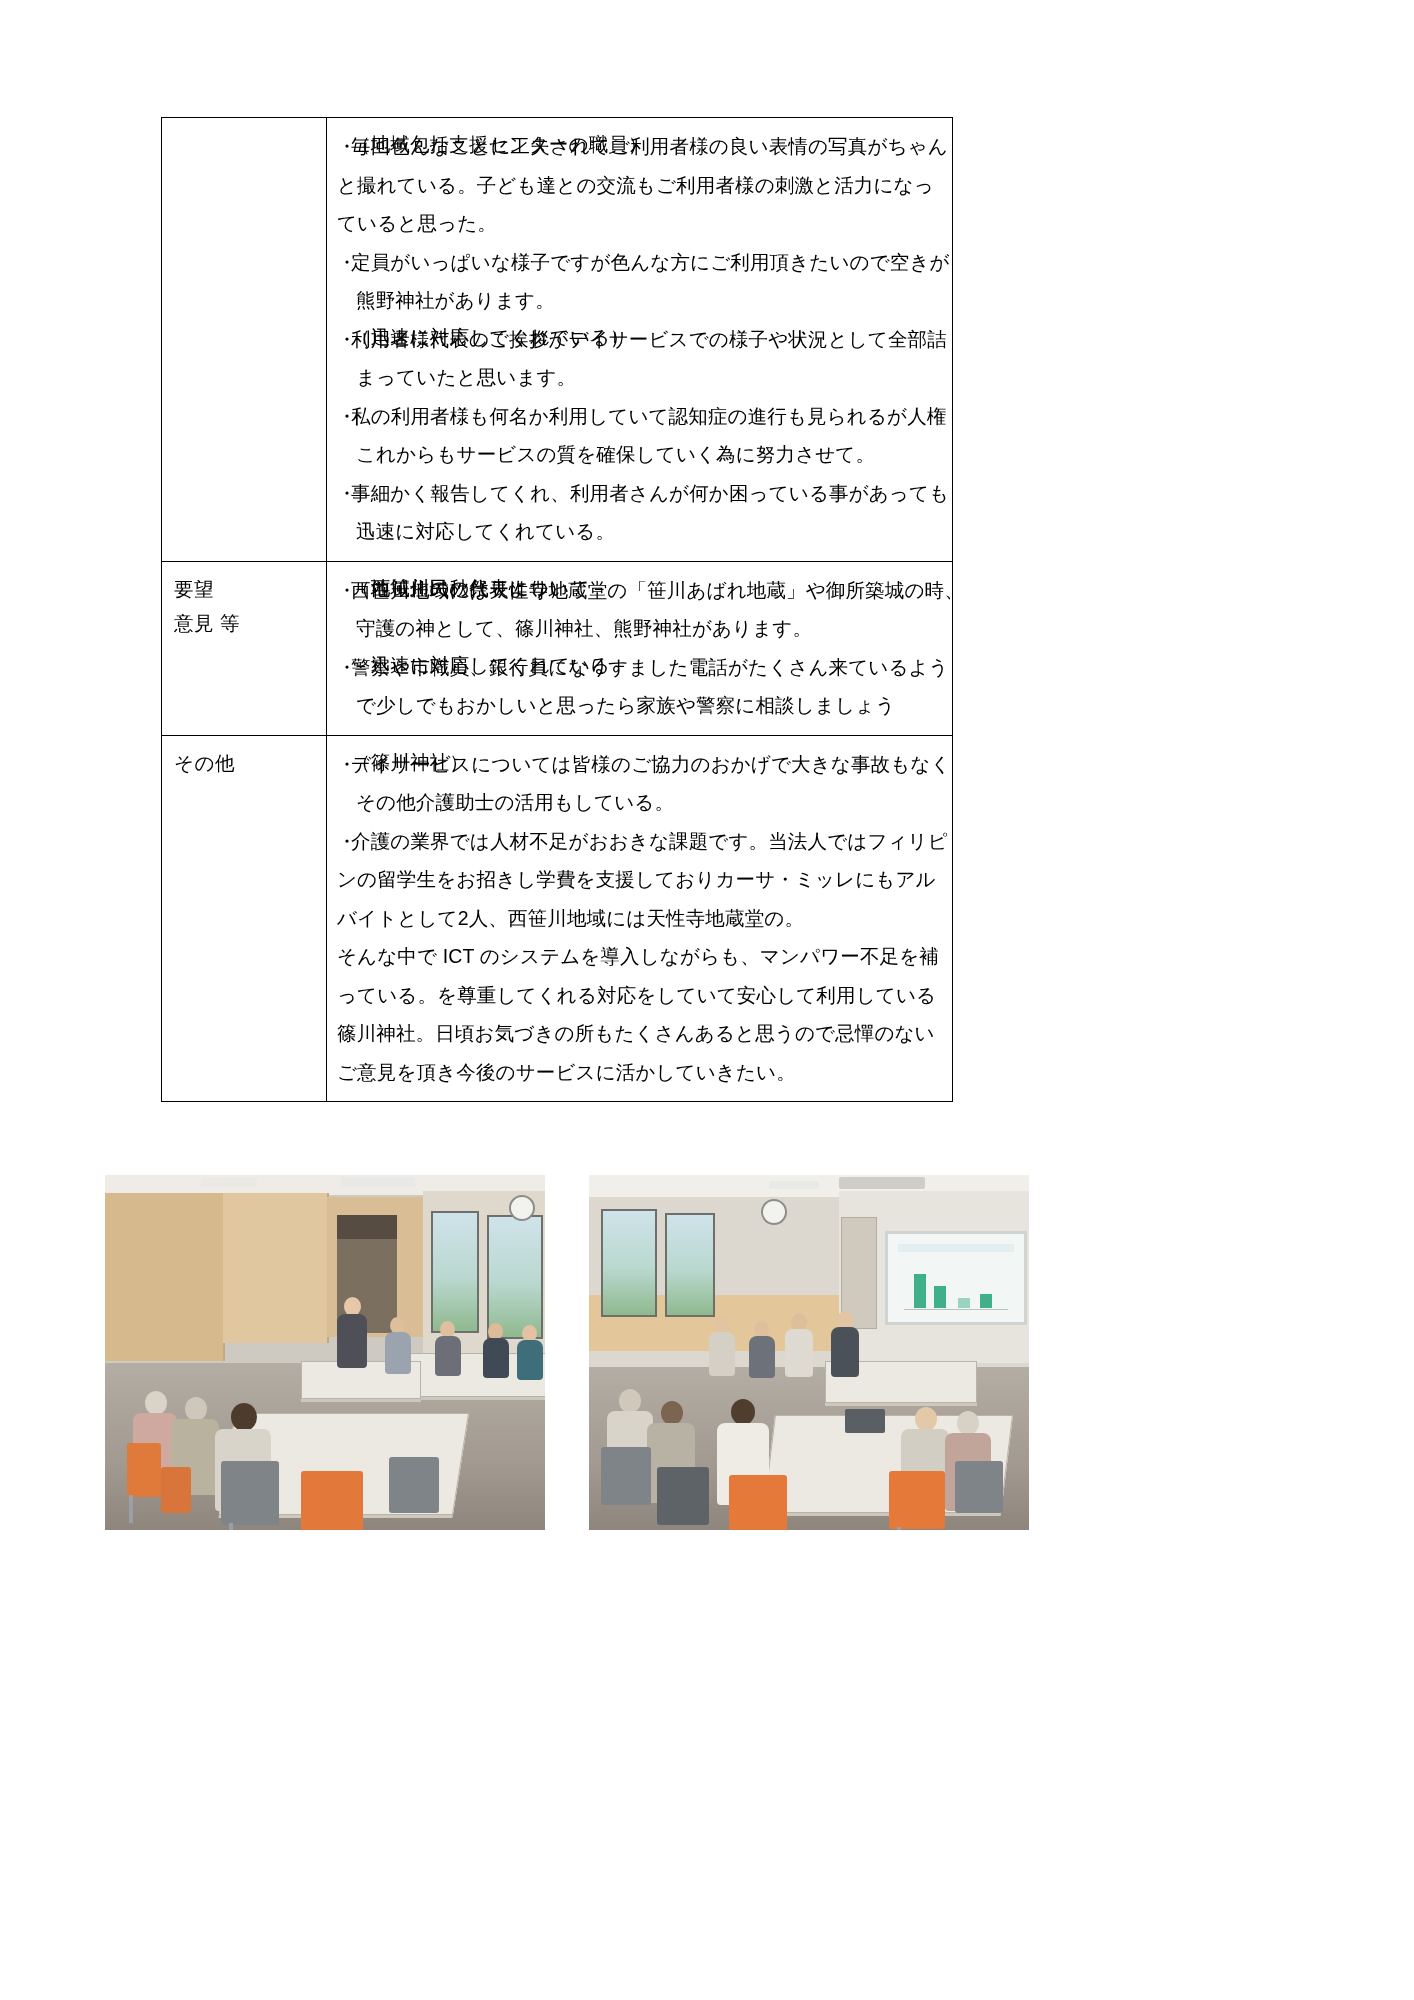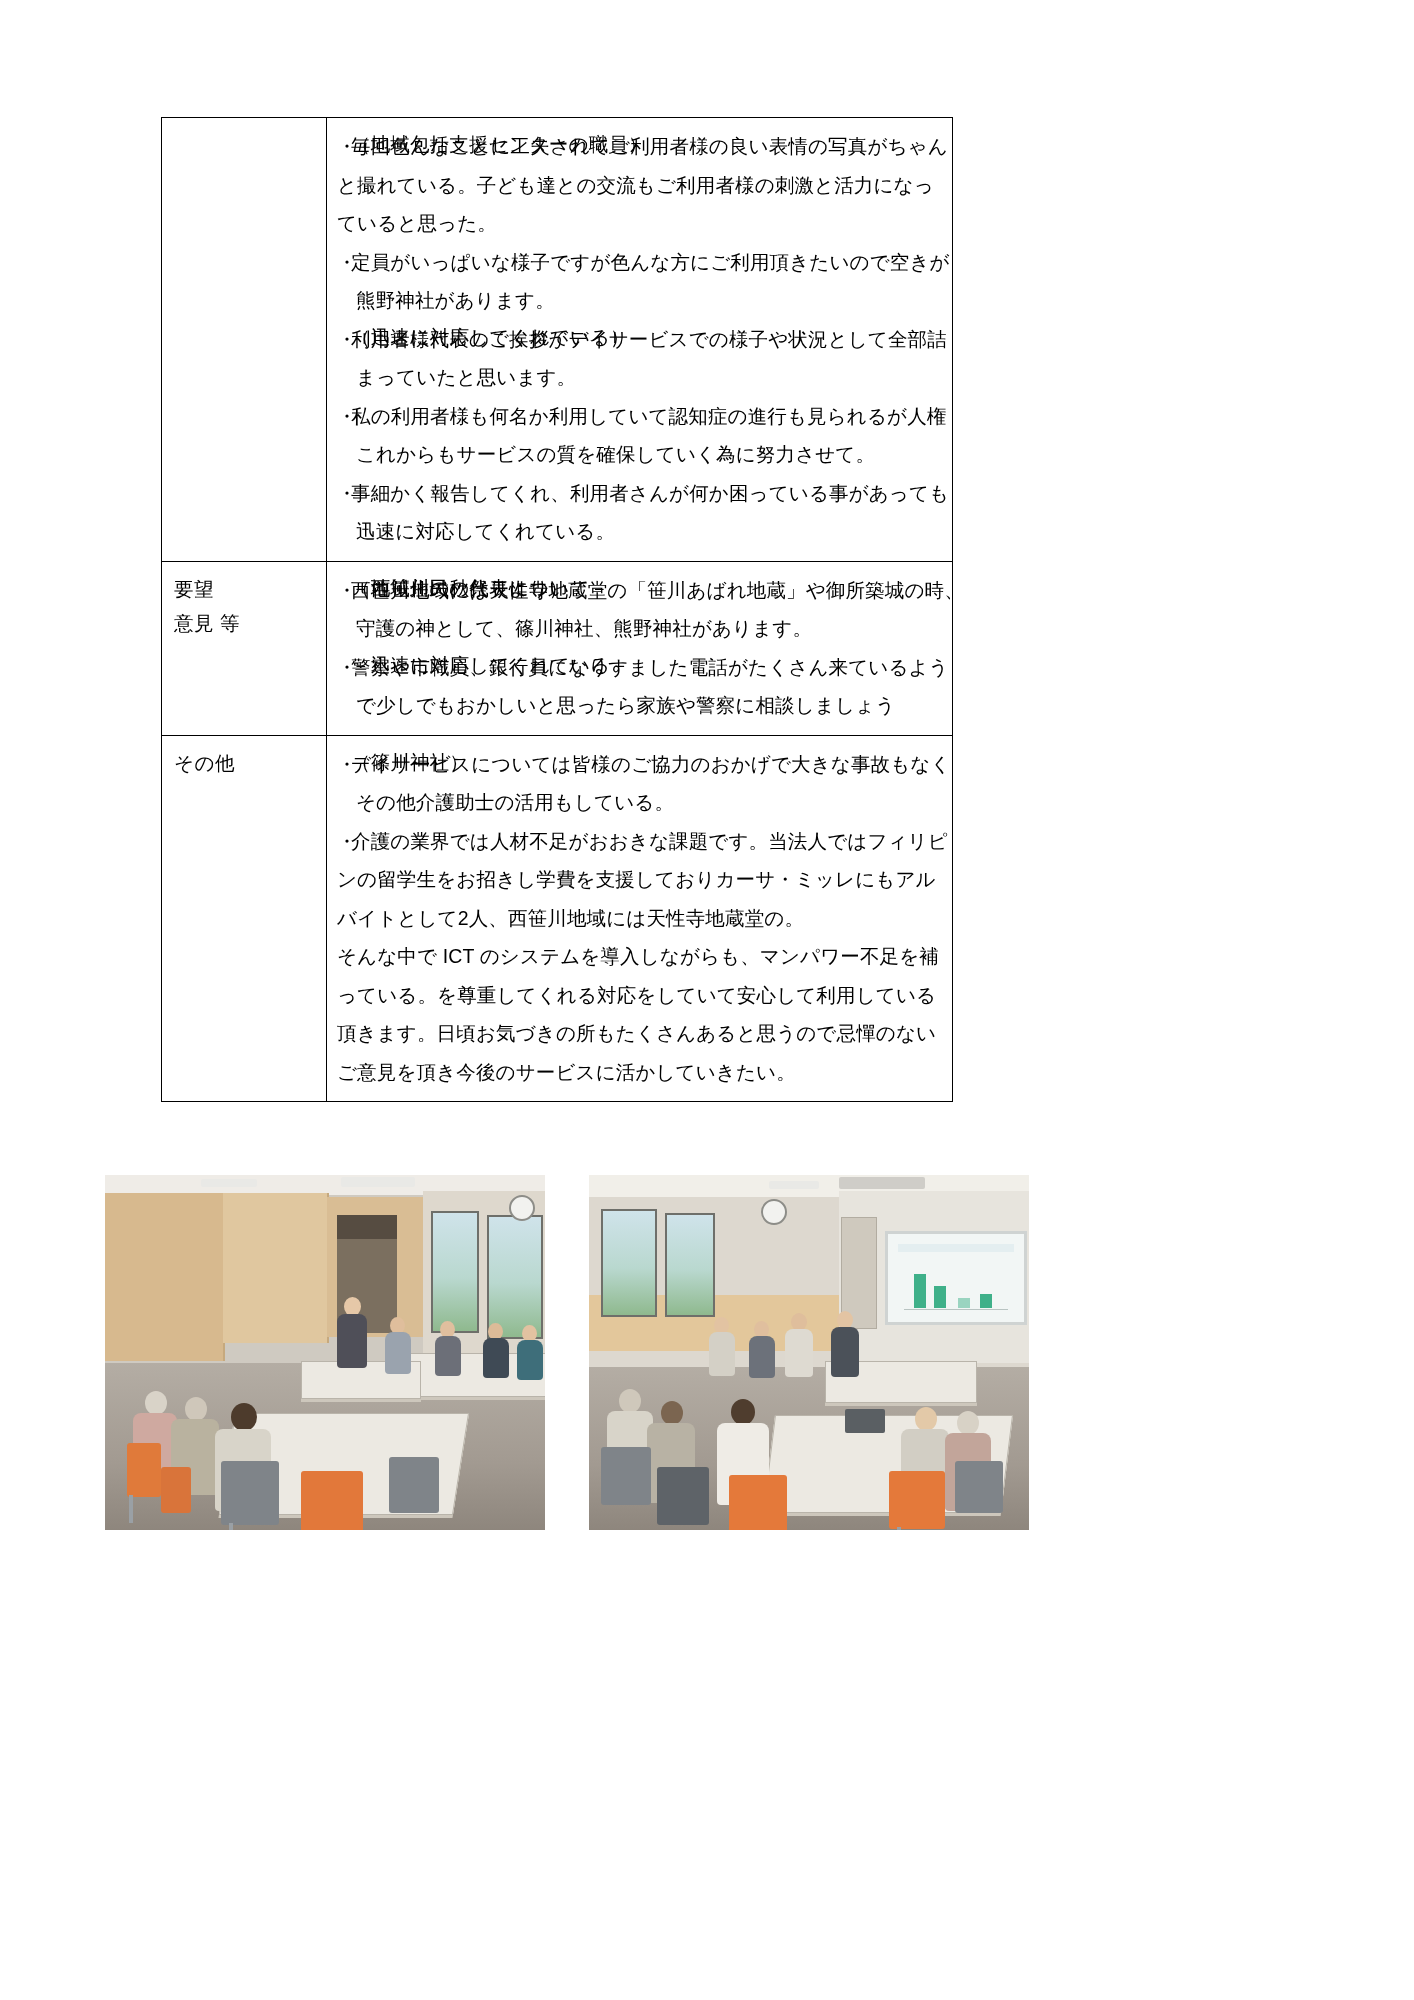--- a/index.html
+++ b/index.html
@@ -105,21 +105,21 @@
         <td class="c-body">
           <div class="bodybox">
               <div class="ln head">（篠川神社）</div>
               <div class="ln "><span class="bullet">・</span>デイサービスについては皆様のご協力のおかげで大きな事故もなく</div>
               <div class="ln hang">その他介護助士の活用もしている。</div>
               <div class="ln "><span class="bullet">・</span>介護の業界では人材不足がおおきな課題です。当法人ではフィリピ</div>
               <div class="ln flow">ンの留学生をお招きし学費を支援しておりカーサ・ミッレにもアル</div>
               <div class="ln flow">バイトとして2人、西笹川地域には天性寺地蔵堂の。</div>
               <div class="ln flow">そんな中で ICT のシステムを導入しながらも、マンパワー不足を補</div>
               <div class="ln flow">っている。を尊重してくれる対応をしていて安心して利用している</div>
-              <div class="ln flow">頂きます。日頃お気づきの所もたくさんあると思うので忌憚のない</div>
+              <div class="ln flow">篠川神社。日頃お気づきの所もたくさんあると思うので忌憚のない</div>
               <div class="ln flow">ご意見を頂き今後のサービスに活かしていきたい。</div>
             </div>
         </td>
       </tr>
     </tbody>
   </table>
 
   <div class="photos">
 
     <div class="photo" id="photo-left">

